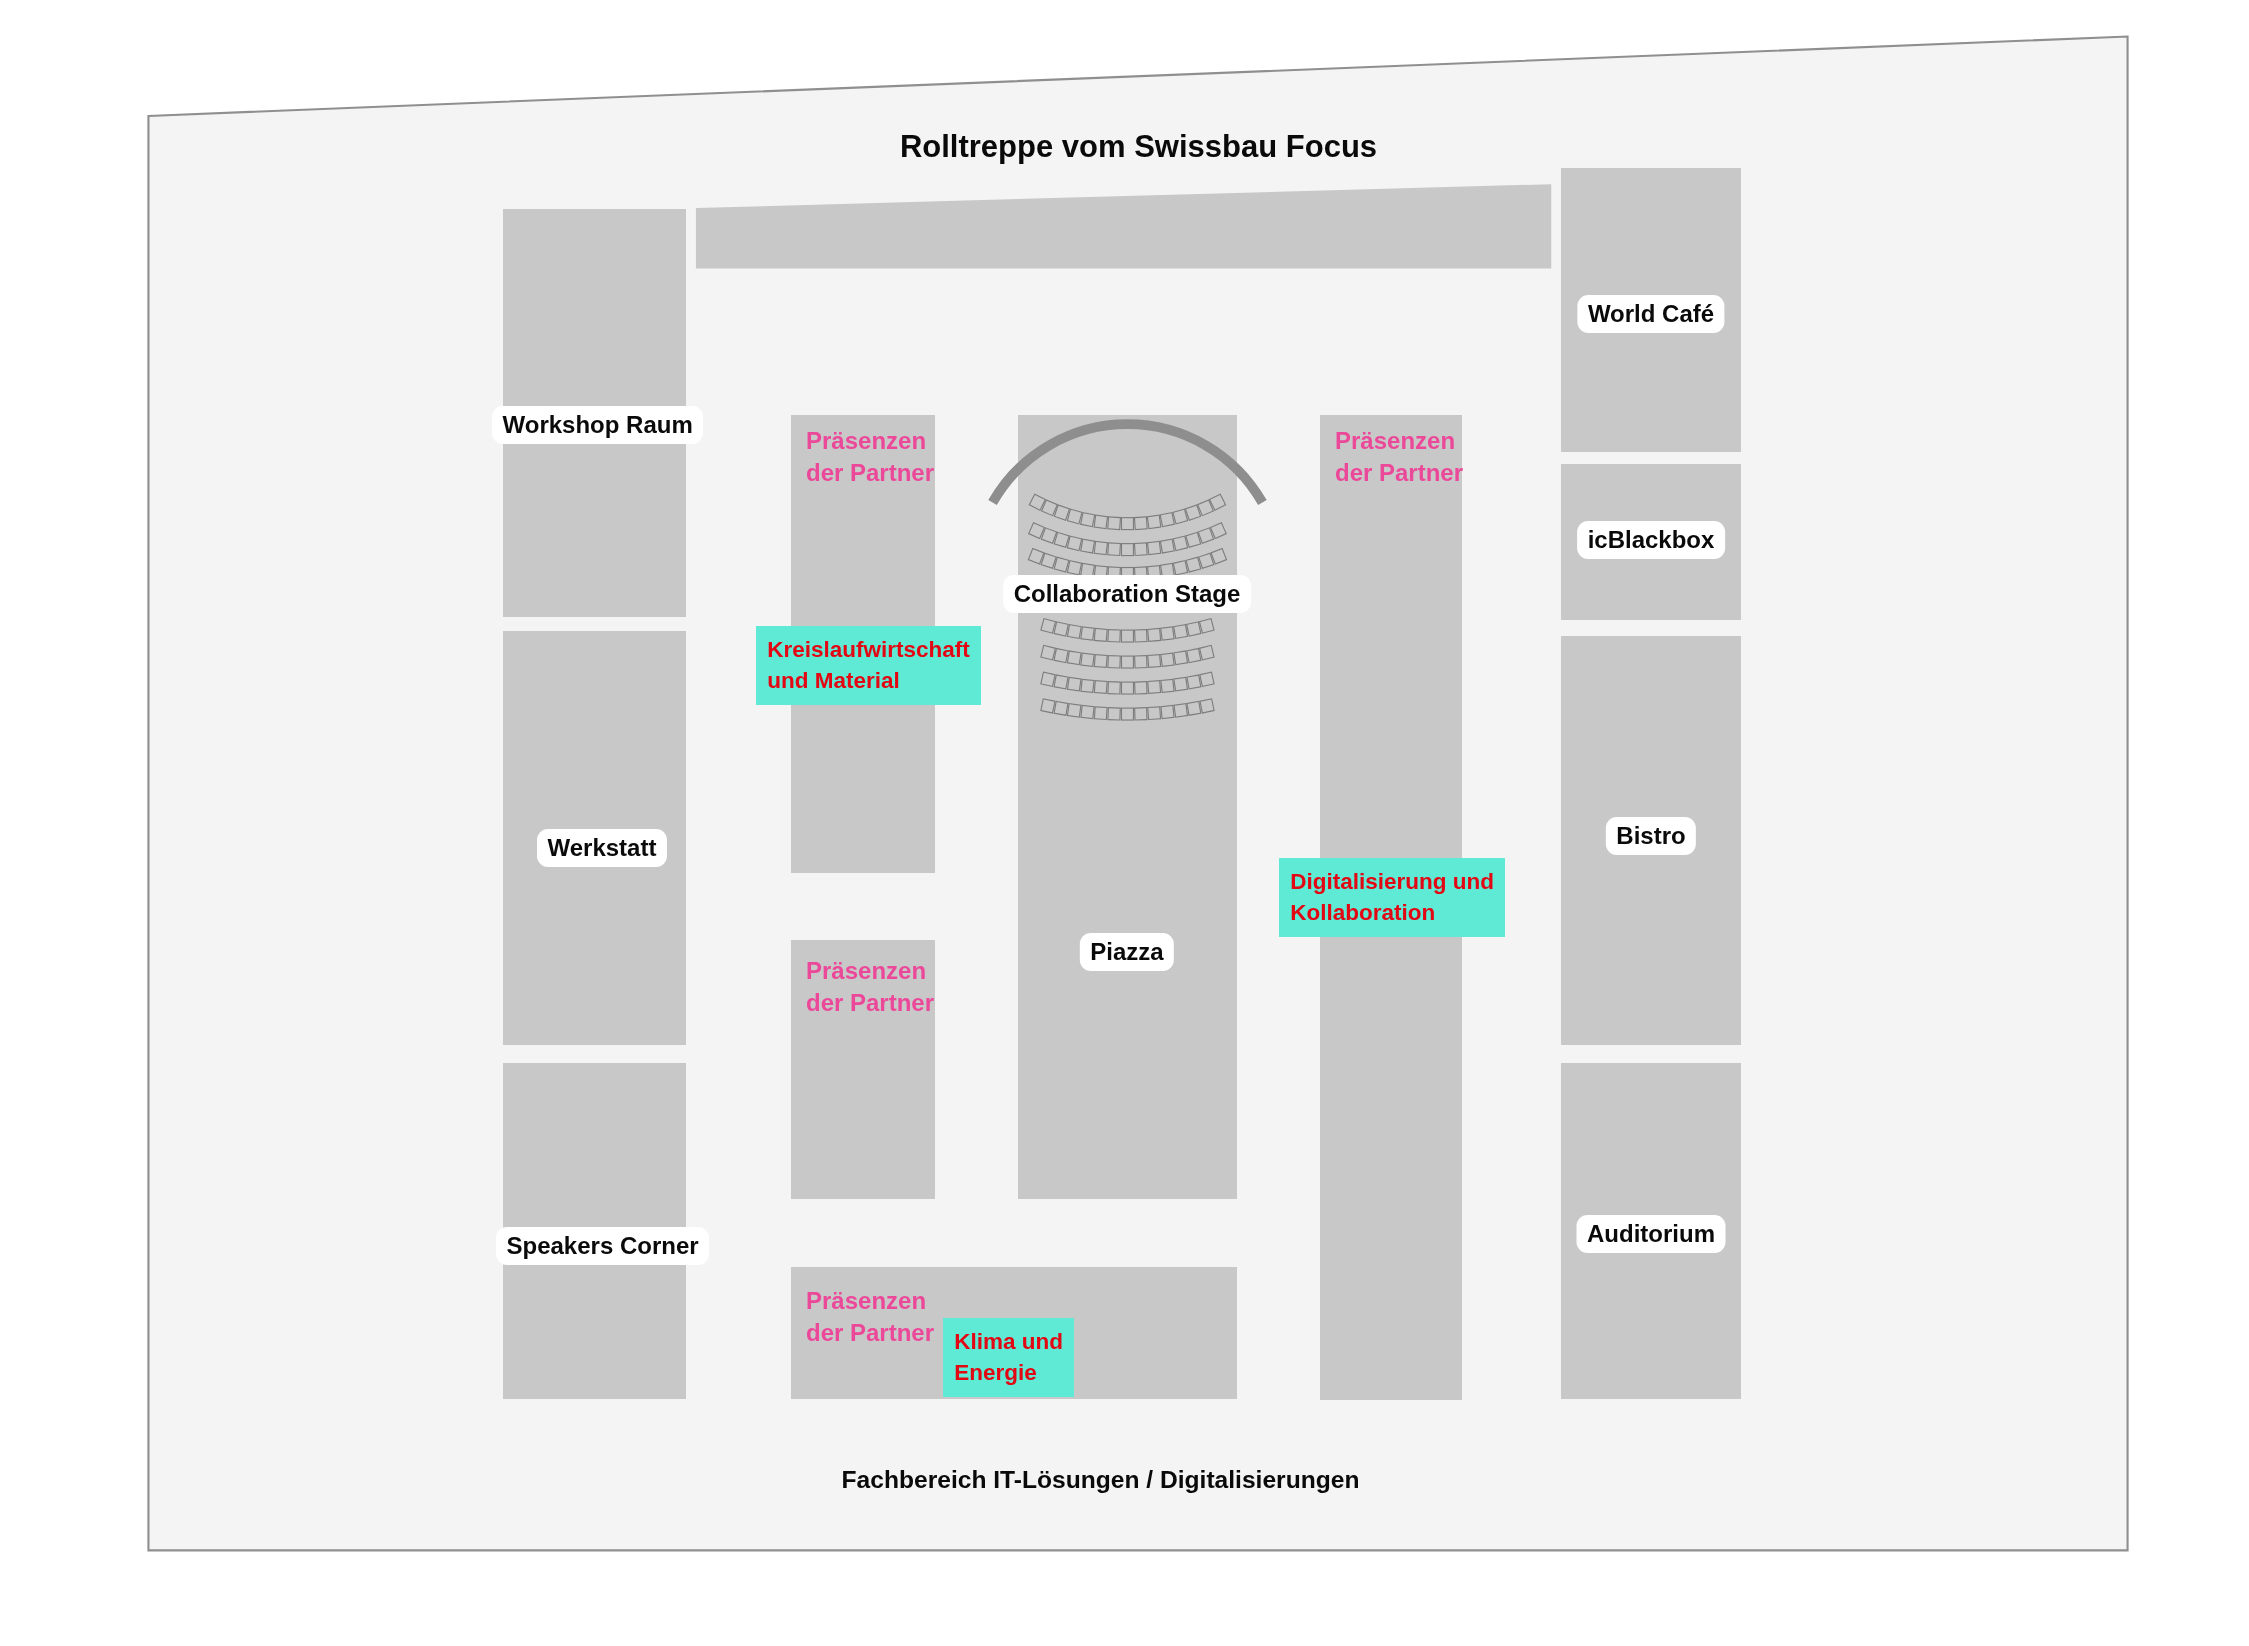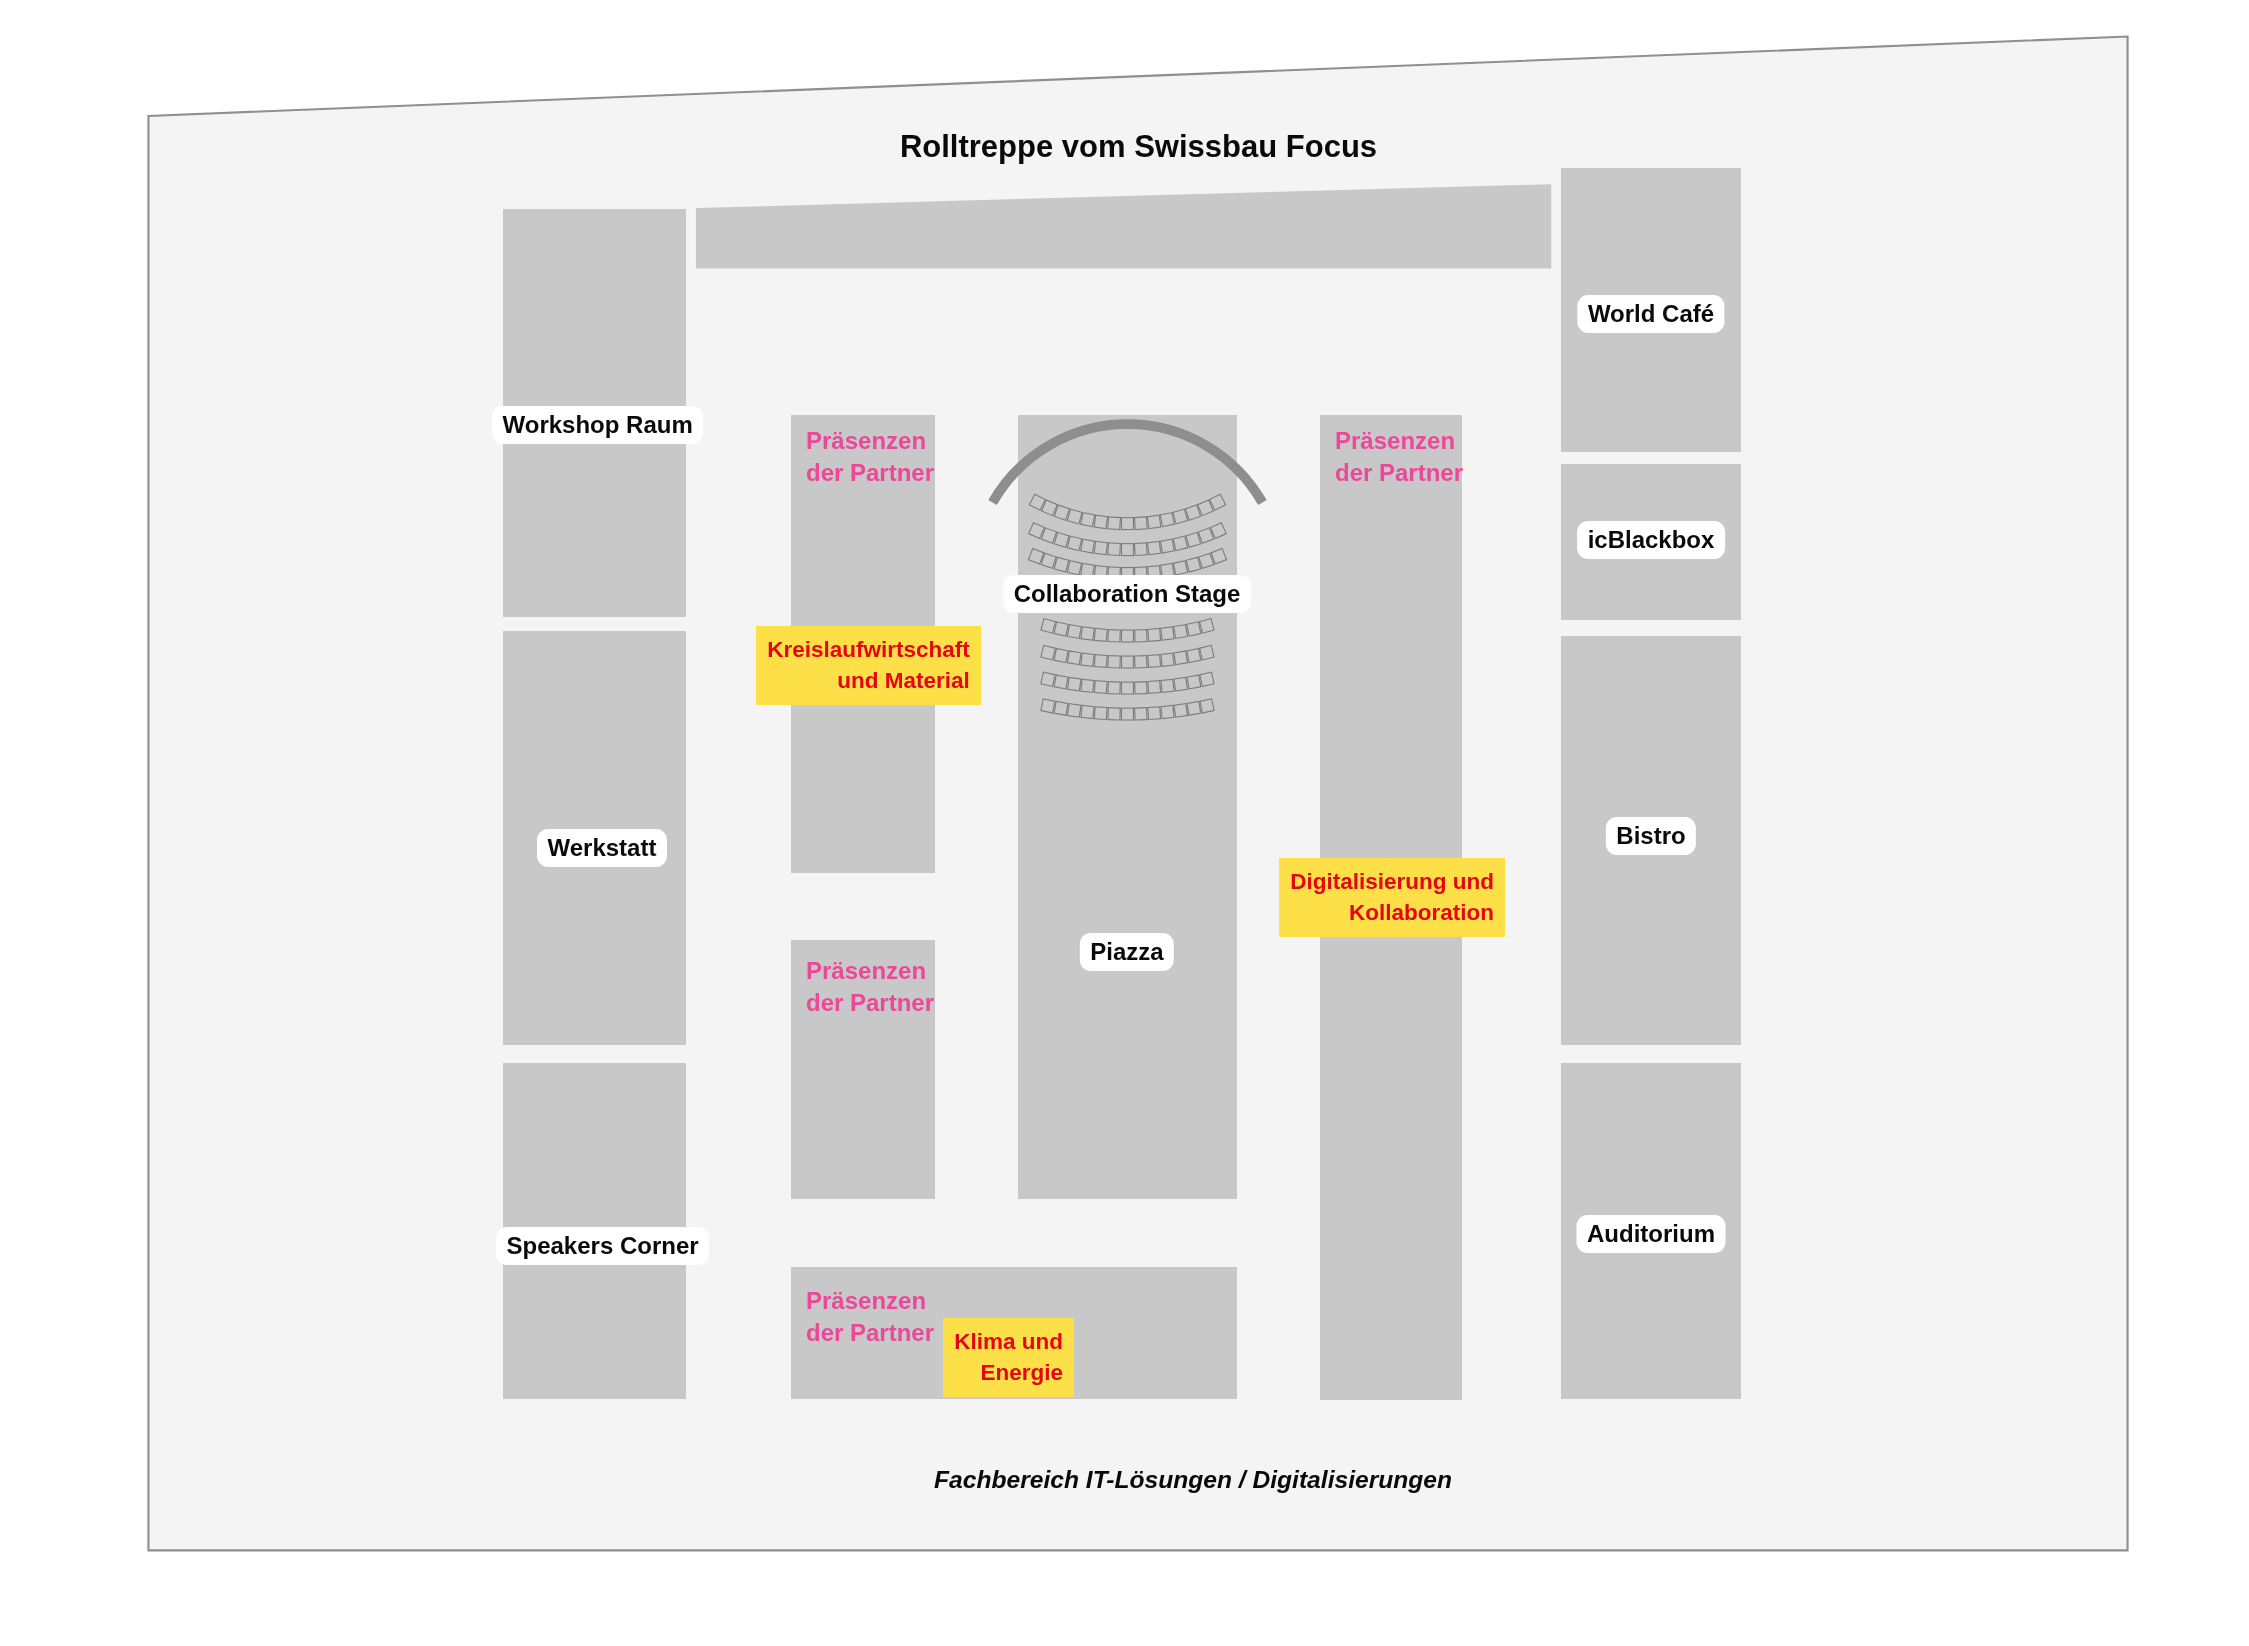--- a/index.html
+++ b/index.html
@@ -22,35 +22,35 @@
   .stage-arc{fill:none;stroke:var(--arc);stroke-width:14px;}
   .seat{fill:none;stroke:var(--seat);stroke-width:1.6px;}
   .block{position:absolute;background:var(--block);}
   .label{
     position:absolute;background:#ffffff;color:var(--ink);
     font-size:24px;font-weight:bold;white-space:nowrap;
     padding:4.9px 10.5px;width:max-content;border-radius:11px;
   }
   .label.centered{transform:translateX(-50%);}
   .theme{
-    position:absolute;background:#fde047;color:var(--red);
+    position:absolute;background:#5eead4;color:var(--red);
     font-size:22.5px;font-weight:bold;line-height:31px;
-    padding:8.4px 11.2px;white-space:pre-line;width:max-content;text-align:right;
+    padding:8.4px 11.2px;white-space:pre-line;width:max-content;
   }
   .partner{
     position:absolute;color:#ec4899;font-size:24px;font-weight:bold;
     line-height:32px;white-space:pre-line;width:max-content;
   }
   .map-title{
     position:absolute;left:787px;top:129px;width:703px;text-align:center;
     color:var(--ink);font-size:31px;font-weight:bold;white-space:nowrap;
   }
   .map-footer{
-    position:absolute;left:749px;top:1466px;width:703px;text-align:right;
-    color:var(--ink);font-size:24.6px;font-weight:bold;white-space:nowrap;font-style:italic;
+    position:absolute;left:749px;top:1466px;width:703px;text-align:center;
+    color:var(--ink);font-size:24.6px;font-weight:bold;white-space:nowrap;
   }
 </style>
 </head>
 <body>
 
 <div class="canvas">
 
   <svg class="layer" viewBox="0 0 3201 2342" width="2250" height="1646">
     <polygon class="floor-poly" points="211,165 3027,52 3027,2206 211,2206"></polygon>
     <polygon class="bar-poly" points="990,296 2207,262 2207,382 990,382"></polygon>

